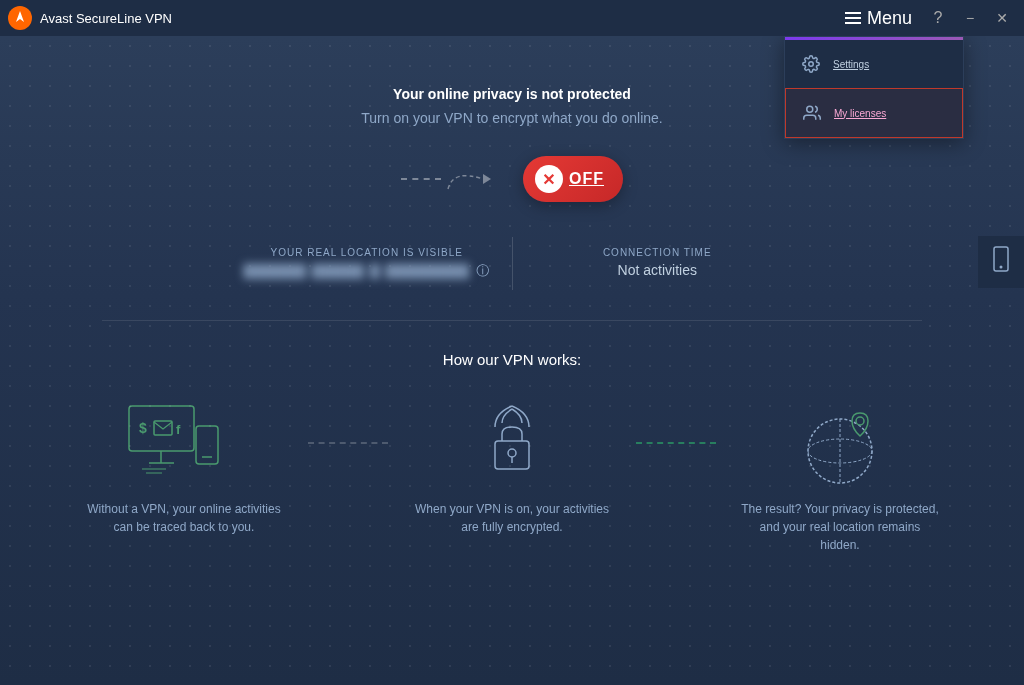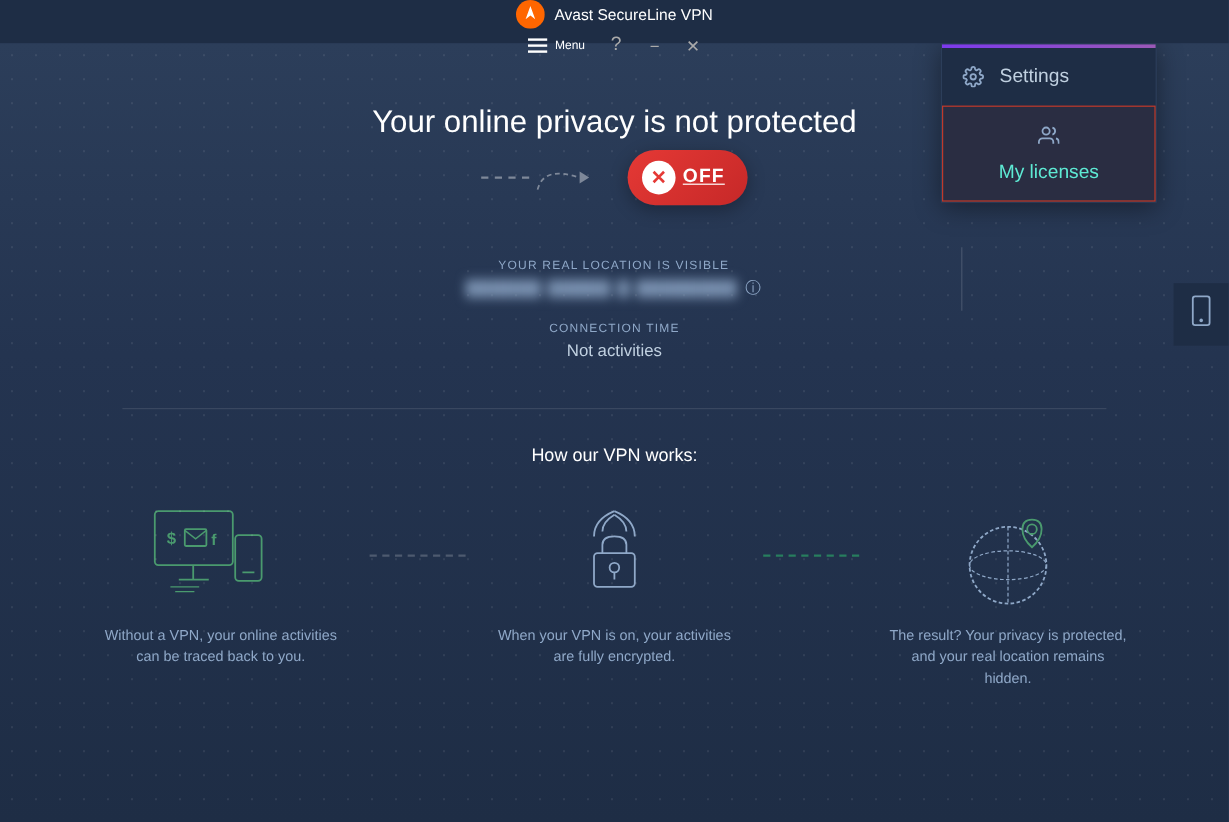--- a/index.html
+++ b/index.html
@@ -15,21 +15,20 @@
     
     .title-bar {
       background: #1e2d45;
       height: 36px;
       display: flex;
       align-items: center;
       justify-content: space-between;
       padding: 0 8px;
       position: relative;
       z-index: 100;
-      flex-direction: column;
     }
 
     .title-bar-left {
       display: flex;
       align-items: center;
       gap: 8px;
     }
 
     .avast-logo {
       width: 24px;
@@ -62,21 +61,21 @@
     }
 
     
     .menu-btn {
       display: flex;
       align-items: center;
       gap: 6px;
       background: transparent;
       border: none;
       color: #fff;
-      font-size: 10px;
+      font-size: 18px;
       cursor: pointer;
       padding: 4px 8px;
     }
 
     .menu-icon-lines {
       display: flex;
       flex-direction: column;
       gap: 3px;
     }
 
@@ -123,22 +122,22 @@
     
     .header-section {
       text-align: center;
       padding-top: 50px;
       position: relative;
       z-index: 10;
     }
 
     .main-title {
       color: #fff;
-      font-size: 26px;
-      font-weight: 400;
+      font-size: 14px;
+      font-weight: 700;
       margin-bottom: 8px;
     }
 
     .subtitle {
       color: #8fa8c8;
       font-size: 14px;
       margin-bottom: 30px;
     }
 
     
@@ -186,21 +185,20 @@
       text-decoration: underline;
     }
 
     
     .info-bar {
       display: flex;
       justify-content: center;
       gap: 0;
       margin: 0 auto;
       max-width: 580px;
-      flex-direction: column;
     }
 
     .info-item {
       flex: 1;
       text-align: center;
       padding: 10px 20px;
     }
 
     .info-item:first-child {
       border-right: 1px solid rgba(255,255,255,0.15);
@@ -292,32 +290,32 @@
       z-index: 200;
       box-shadow: 0 4px 20px rgba(0,0,0,0.4);
     }
 
     .menu-item {
       display: flex;
       align-items: center;
       gap: 12px;
       padding: 14px 16px;
       color: #c0d0e0;
-      font-size: 16px;
+      font-size: 10px;
       cursor: pointer;
       border: none;
       background: transparent;
       width: 100%;
       text-align: left;
+      text-decoration: underline;
     }
 
     .menu-item.active {
       border: 1px solid #c0392b;
-      color: #5eead4;
-      flex-direction: column;
+      color: #f9a8d4;
     }
 
     .menu-item-icon {
       width: 20px;
       height: 20px;
       display: flex;
       align-items: center;
       justify-content: center;
       color: #8fa8c8;
       font-size: 16px;
@@ -447,20 +445,21 @@
     <span>
       <svg width="24" height="28" viewBox="0 0 24 28" fill="none" stroke="#8fa8c8" stroke-width="1.5">
         <rect x="5" y="2" width="14" height="24" rx="2" ry="2"></rect>
         <line x1="12" y1="22" x2="12" y2="22" stroke-width="3" stroke-linecap="round"></line>
       </svg>
     </span>
   </button>
 
   <div class="header-section">
     <h1 class="main-title">Your online privacy is not protected</h1>
+    <p class="subtitle">Turn on your VPN to encrypt what you do online.</p>
 
     <div class="toggle-area">
 
       <div class="dashed-arrow">
         <svg width="60" height="30" viewBox="0 0 60 30" fill="none">
           <path d="M5,25 Q10,5 40,15" stroke="rgba(255,255,255,0.4)" stroke-width="1.5" stroke-dasharray="4,3" fill="none"></path>
           <polygon points="40,10 40,20 48,15" fill="rgba(255,255,255,0.4)"></polygon>
         </svg>
       </div>
 

